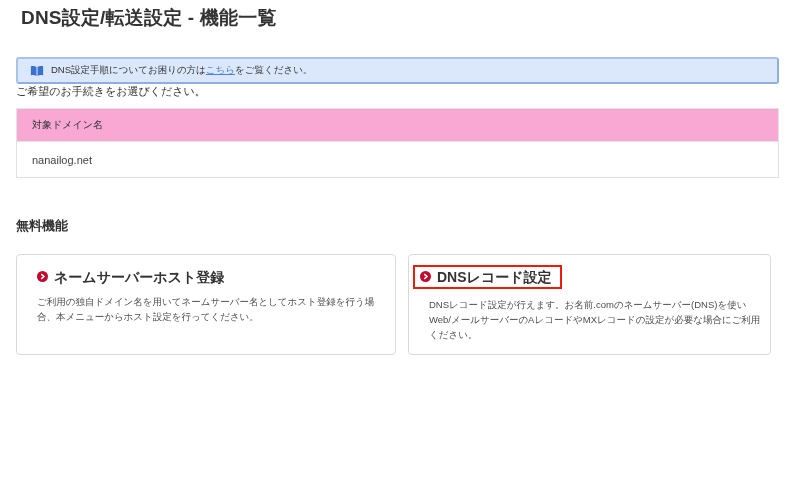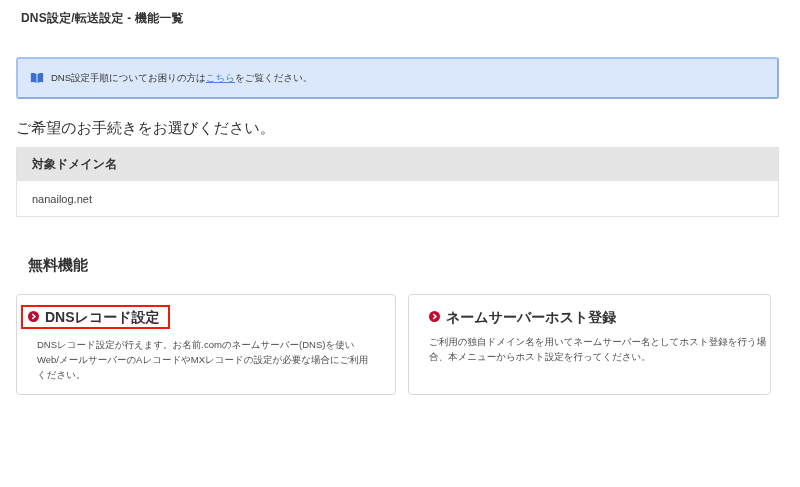--- a/index.html
+++ b/index.html
@@ -5,90 +5,89 @@
   * { margin: 0; padding: 0; box-sizing: border-box; }
   html, body { width: 800px; height: 487px; background: #ffffff; overflow: hidden; }
   body {
     font-family: "Liberation Sans", "DejaVu Sans", sans-serif;
     color: #333333;
   }
   .container { width: 763px; margin-left: 16px; }
 
   
   .page-title {
-    font-size: 12px;
+    font-size: 19px;
     font-weight: bold;
     color: #333;
     margin: 8px 0 0 5px;
     line-height: 20px;
     letter-spacing: 0.2px;
   }
 
   
   .notice {
     margin-top: 29px;
-    height: 42px;
+    height: 27px;
     background: #dbe7fa;
     border: 2px solid #a9c4ec;
     border-right-color: #8fafdf;
     border-bottom-color: #8fafdf;
     border-radius: 3px;
     display: flex;
     align-items: center;
     padding: 0 10px;
     font-size: 9.5px;
     color: #333;
   }
   .notice .book { width: 14px; height: 12px; margin: 0 7px 0 2px; flex: 0 0 auto; }
   .notice a {
     color: #4d82d6;
     text-decoration: underline;
     cursor: pointer;
   }
 
   
   .intro {
-    margin-top: 20px;
-    font-size: 15px;
+    margin-top: 0;
+    font-size: 11px;
     color: #333;
   }
 
   
   .domain-table {
     margin-top: 9px;
     border: 1px solid #e2e2e2;
     background: #fff;
   }
   .domain-table .thead {
-    background: #e5e5e5;
+    background: #f9a8d4;
     border-bottom: 1px solid #e2e2e2;
     height: 33px;
     display: flex;
     align-items: center;
     padding-left: 15px;
-    font-size: 12px;
-    font-weight: bold;
+    font-size: 10px;
+    font-weight: normal;
     color: #333;
   }
   .domain-table .tcell {
     height: 35px;
     display: flex;
     align-items: center;
     padding-left: 15px;
     font-size: 11px;
     color: #444;
   }
 
   
   .section-label {
     margin-top: 39px;
-    font-size: 15px;
+    font-size: 13px;
     font-weight: bold;
     color: #333;
-    margin-left: 12px;
   }
 
   
   .cards {
     margin-top: 19px;
     display: grid;
     grid-template-columns: 380px 363px;
     column-gap: 12px;
     row-gap: 14px;
     align-items: stretch;
@@ -147,43 +146,43 @@
   <div class="domain-table">
     <div class="thead">対象ドメイン名</div>
     <div class="tcell">nanailog.net</div>
   </div>
 
   <div class="section-label">無料機能</div>
 
   <div class="cards">
 
     <div class="card">
+      <span class="title-row">
+        <svg class="arrow-badge" viewBox="0 0 16 16">
+          <circle cx="8" cy="8" r="8" fill="#c00a2e"></circle>
+          <path d="M6.2 4.6 L10.1 8 L6.2 11.4" stroke="#ffffff" stroke-width="2.2" fill="none"></path>
+        </svg>
+        <span class="card-title">ネームサーバーホスト登録</span>
+      </span>
+      <div class="card-desc">
+        <div>ご利用の独自ドメイン名を用いてネームサーバー名としてホスト登録を行う場</div>
+        <div>合、本メニューからホスト設定を行ってください。</div>
+      </div>
+    </div>
+
+    <div class="card">
       <span class="title-row highlight">
         <svg class="arrow-badge" viewBox="0 0 16 16">
           <circle cx="8" cy="8" r="8" fill="#c00a2e"></circle>
           <path d="M6.2 4.6 L10.1 8 L6.2 11.4" stroke="#ffffff" stroke-width="2.2" fill="none"></path>
         </svg>
         <span class="card-title">DNSレコード設定</span>
       </span>
       <div class="card-desc">
         <div>DNSレコード設定が行えます。お名前.comのネームサーバー(DNS)を使い</div>
         <div>Web/メールサーバーのAレコードやMXレコードの設定が必要な場合にご利用</div>
         <div>ください。</div>
       </div>
     </div>
 
-    <div class="card">
-      <span class="title-row">
-        <svg class="arrow-badge" viewBox="0 0 16 16">
-          <circle cx="8" cy="8" r="8" fill="#c00a2e"></circle>
-          <path d="M6.2 4.6 L10.1 8 L6.2 11.4" stroke="#ffffff" stroke-width="2.2" fill="none"></path>
-        </svg>
-        <span class="card-title">ネームサーバーホスト登録</span>
-      </span>
-      <div class="card-desc">
-        <div>ご利用の独自ドメイン名を用いてネームサーバー名としてホスト登録を行う場</div>
-        <div>合、本メニューからホスト設定を行ってください。</div>
-      </div>
-    </div>
-
 
   </div>
 </div>
 
 </body></html>

